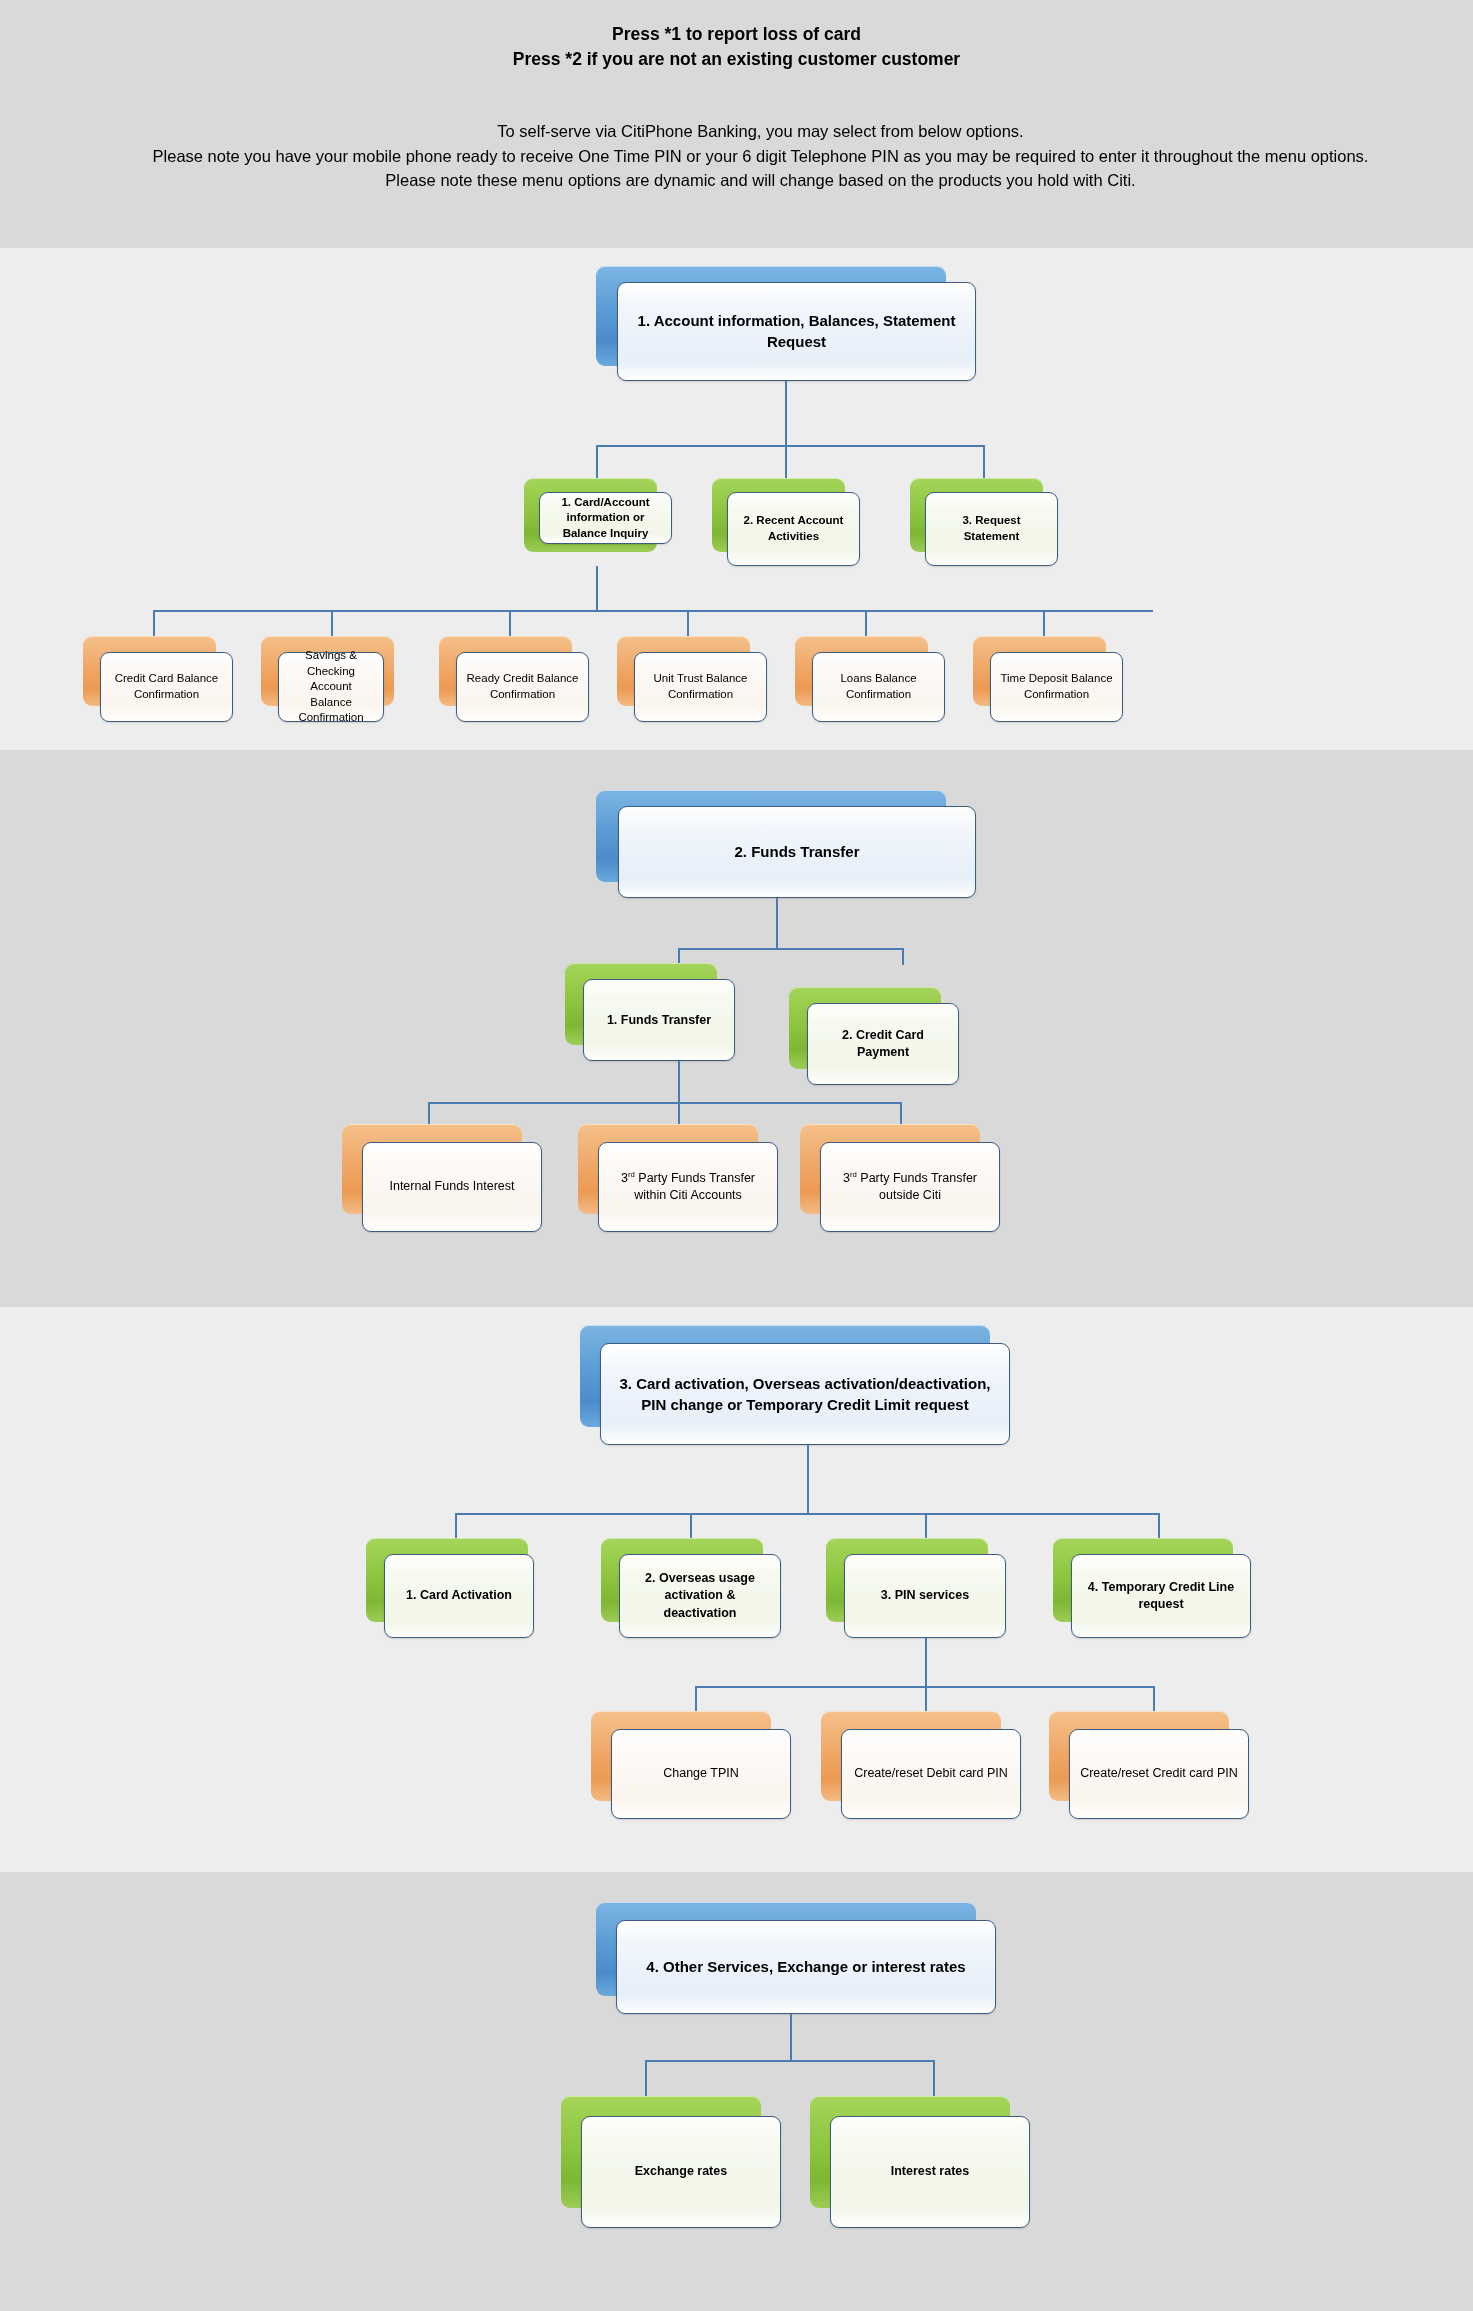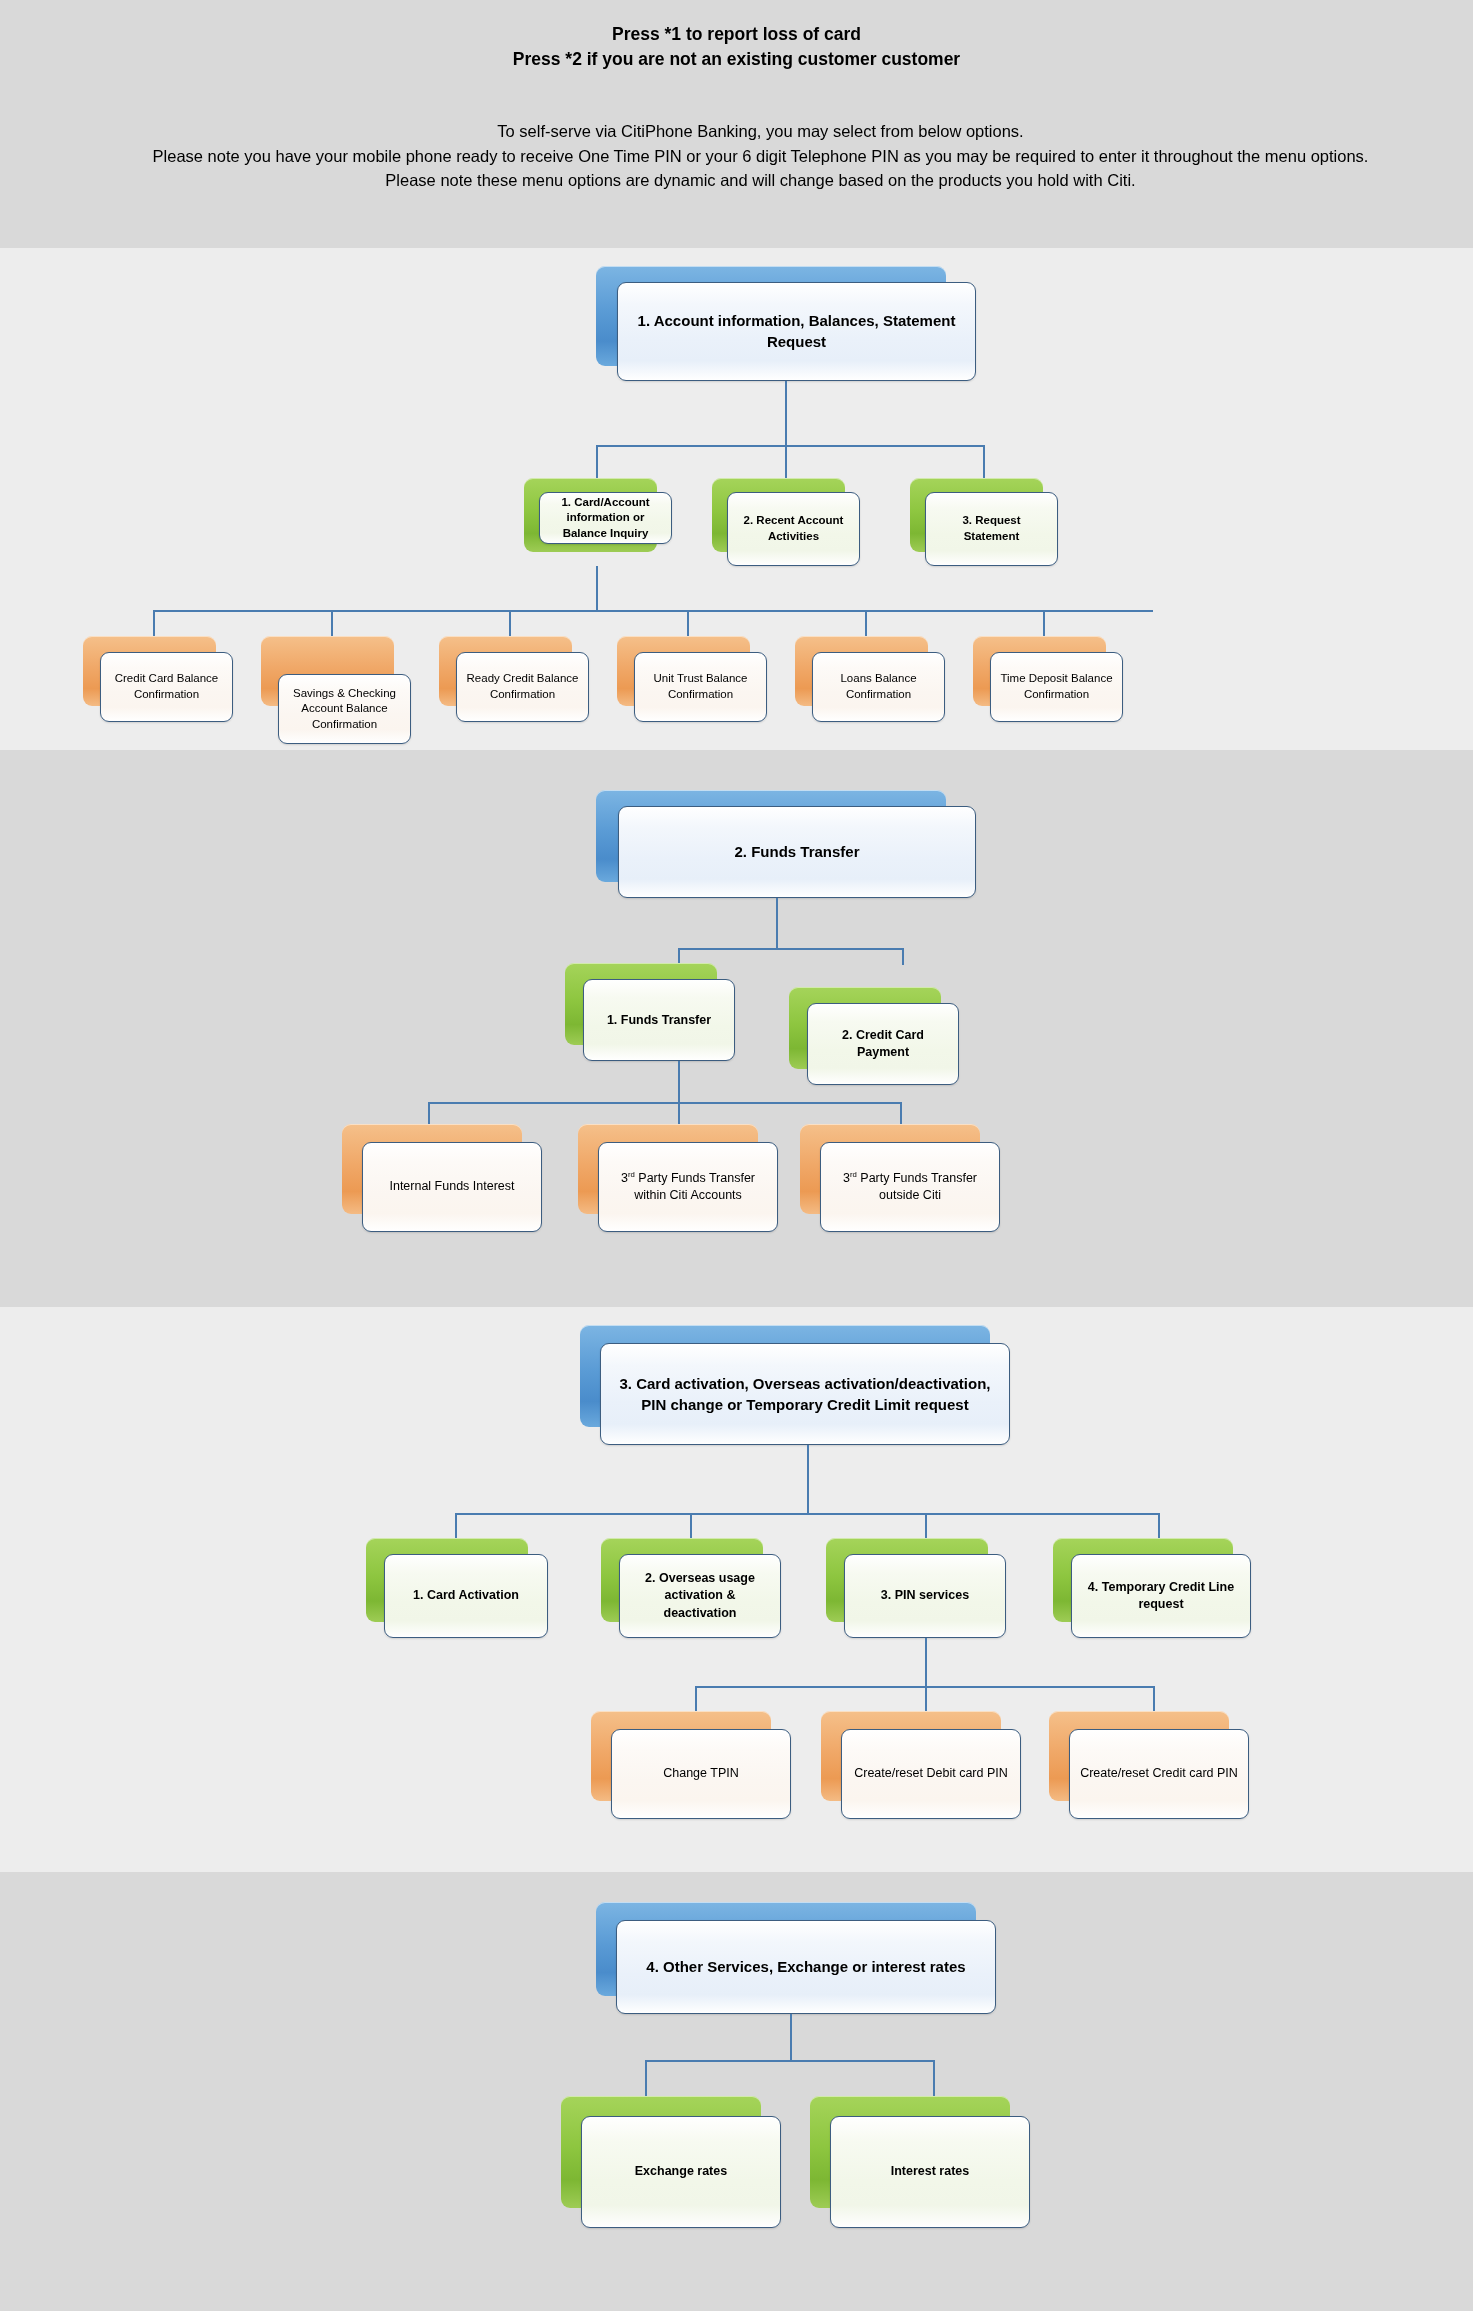--- a/index.html
+++ b/index.html
@@ -145,21 +145,21 @@
 <div class="conn v" style="left:1043px; top:610px; height:27px;"></div>
 
 <div class="node reg" style="left:83px; top:636px; width:150px; height:86px;">
   <div class="plate orange" style="width:133px; height:70px;"></div>
   <div class="face orange" style="left:17px; top:16px; width:133px; height:70px;">
     <span class="lbl" style="font-size:11.5px; line-height:1.35;">Credit Card Balance Confirmation</span>
   </div>
 </div>
 <div class="node reg" style="left:261px; top:636px; width:150px; height:86px;">
   <div class="plate orange" style="width:133px; height:70px;"></div>
-  <div class="face orange" style="left:17px; top:16px; width:133px; height:70px;margin-top:22px;">
+  <div class="face orange" style="left:17px; top:16px; width:106px; height:70px;">
     <span class="lbl" style="font-size:11.5px; line-height:1.35;">Savings &amp; Checking Account Balance Confirmation</span>
   </div>
 </div>
 <div class="node reg" style="left:439px; top:636px; width:150px; height:86px;">
   <div class="plate orange" style="width:133px; height:70px;"></div>
   <div class="face orange" style="left:17px; top:16px; width:133px; height:70px;">
     <span class="lbl" style="font-size:11.5px; line-height:1.35;">Ready Credit Balance Confirmation</span>
   </div>
 </div>
 <div class="node reg" style="left:617px; top:636px; width:150px; height:86px;">
@@ -240,21 +240,21 @@
 
 <div class="conn v" style="left:807px; top:1445px; height:70px;"></div>
 <div class="conn h" style="left:455px; top:1513px; width:705px;"></div>
 <div class="conn v" style="left:455px;  top:1513px; height:27px;"></div>
 <div class="conn v" style="left:690px;  top:1513px; height:27px;"></div>
 <div class="conn v" style="left:925px;  top:1513px; height:27px;"></div>
 <div class="conn v" style="left:1158px; top:1513px; height:27px;"></div>
 
 <div class="node bold" style="left:366px; top:1538px; width:180px; height:100px;">
   <div class="plate green" style="width:162px; height:84px;"></div>
-  <div class="face green" style="left:18px; top:16px; width:164px; height:84px;">
+  <div class="face green" style="left:18px; top:16px; width:150px; height:84px;">
     <span class="lbl" style="font-size:12.5px; line-height:1.4;">1. Card Activation</span>
   </div>
 </div>
 <div class="node bold" style="left:601px; top:1538px; width:180px; height:100px;">
   <div class="plate green" style="width:162px; height:84px;"></div>
   <div class="face green" style="left:18px; top:16px; width:162px; height:84px;">
     <span class="lbl" style="font-size:12.5px; line-height:1.4;">2. Overseas usage activation &amp; deactivation</span>
   </div>
 </div>
 <div class="node bold" style="left:826px; top:1538px; width:180px; height:112px;">

